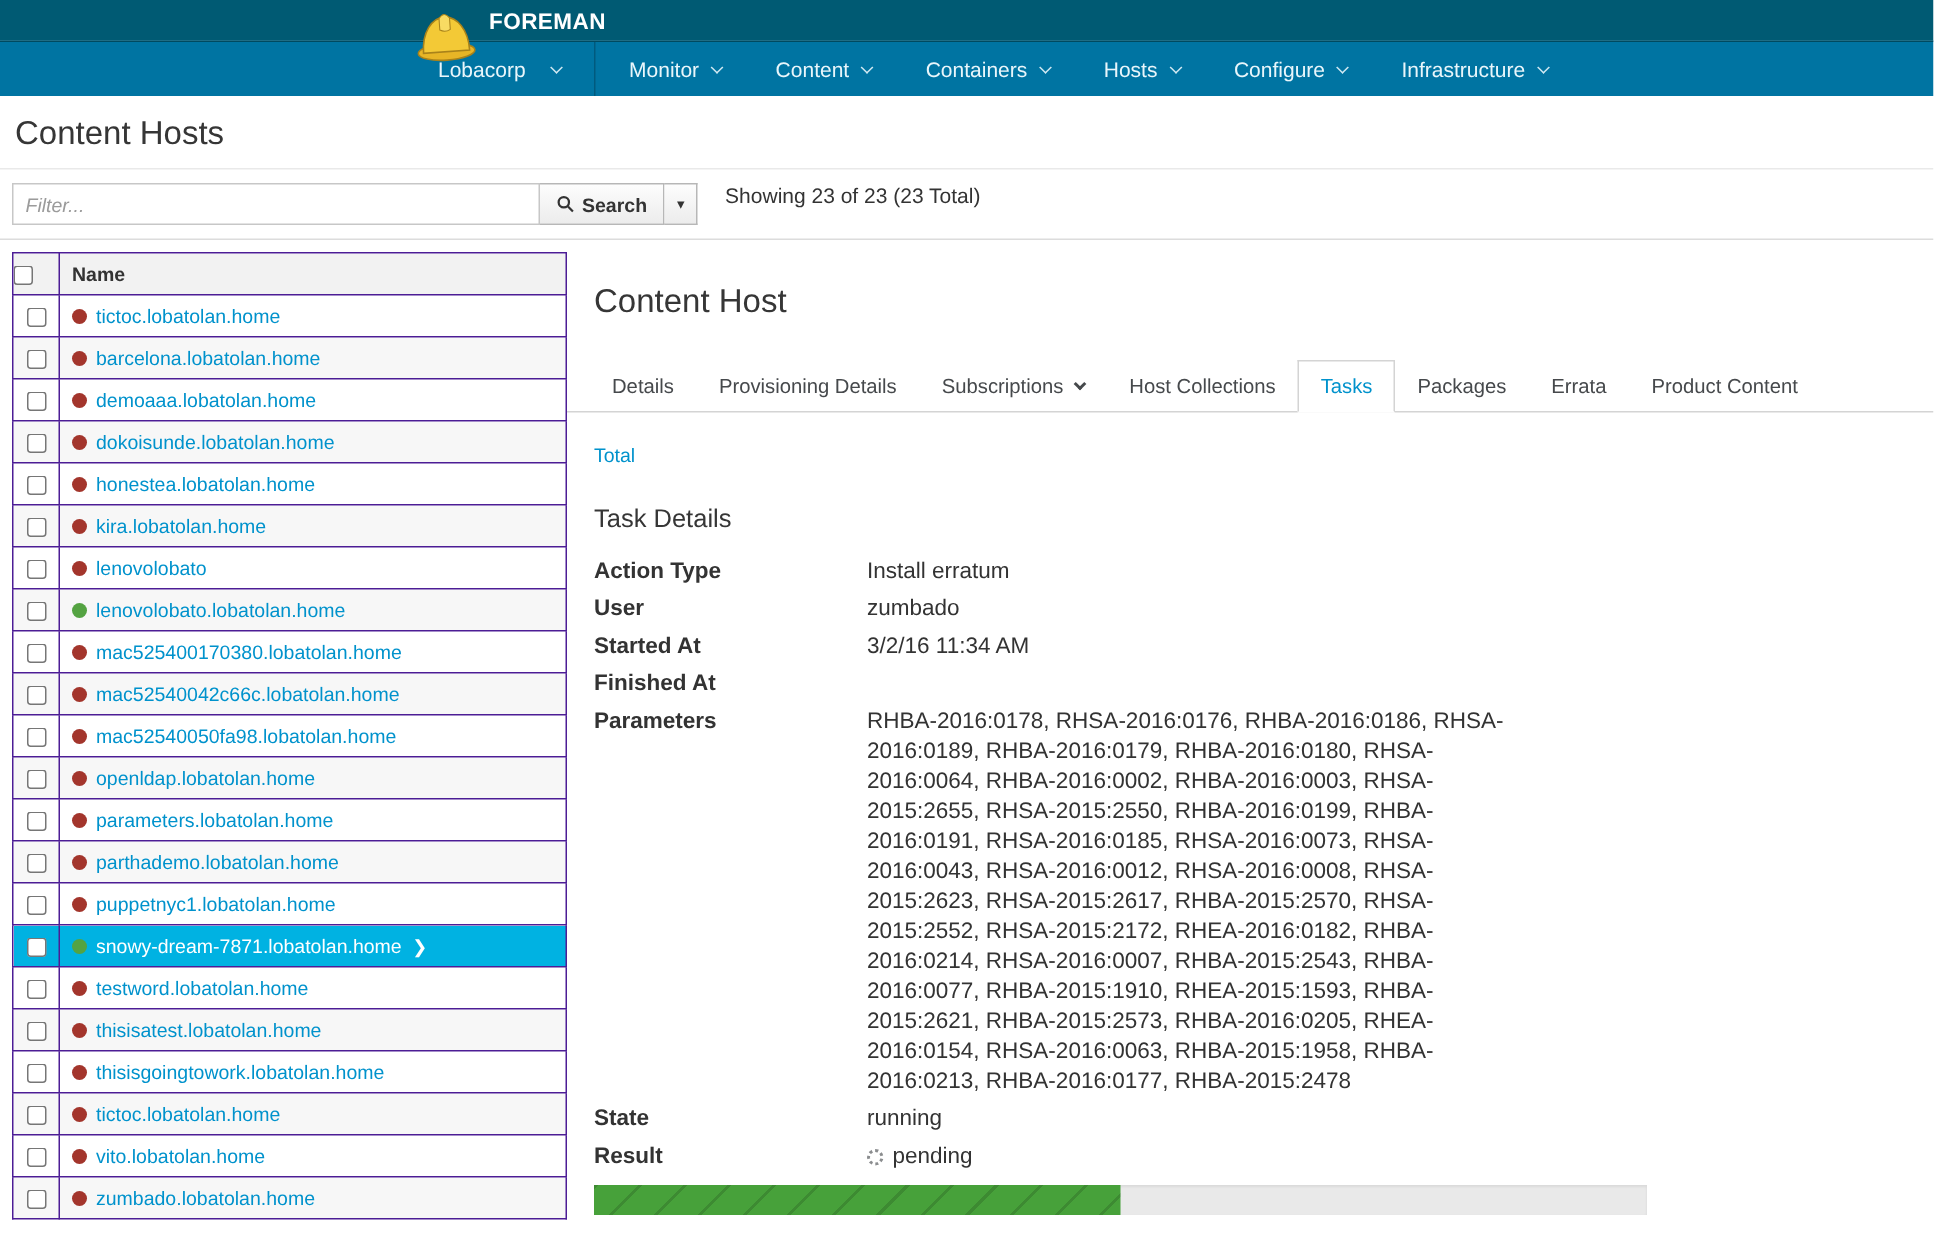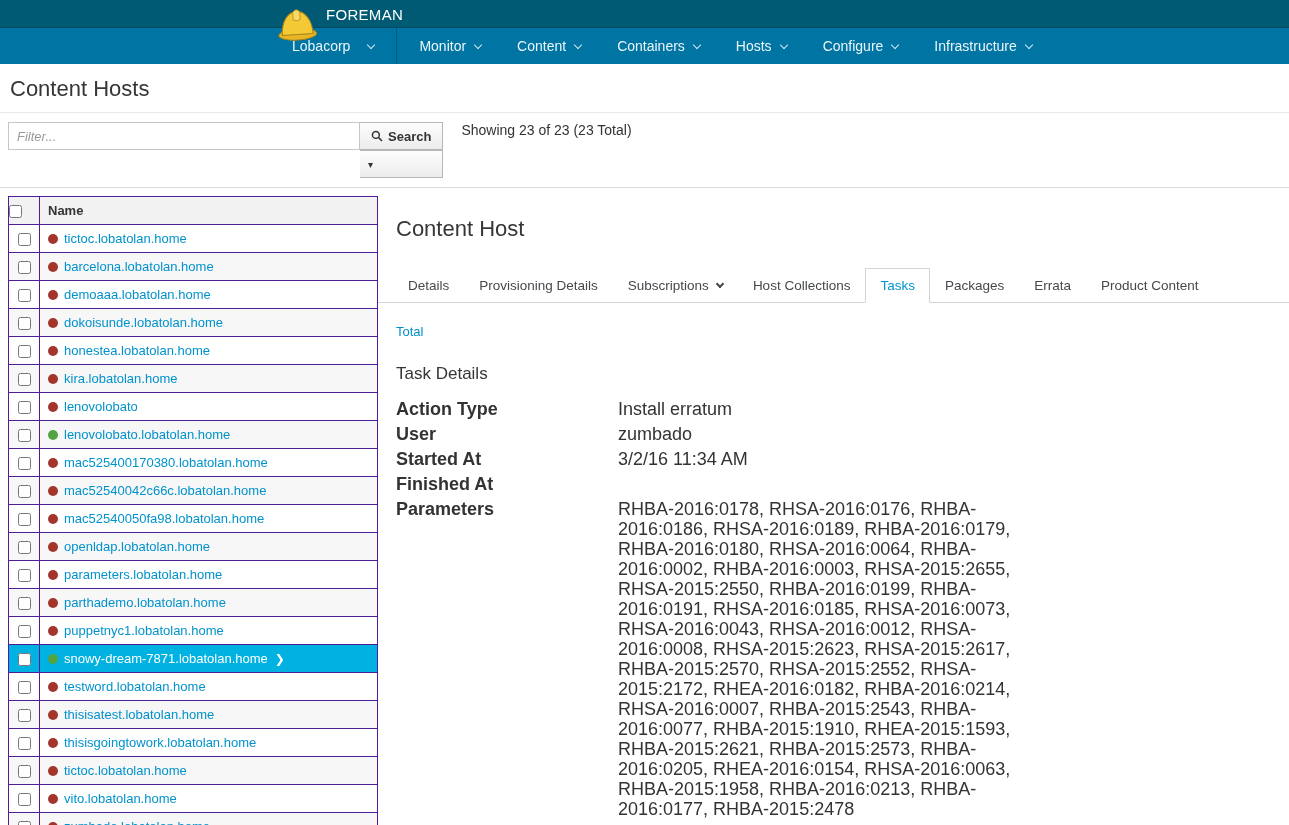--- a/index.html
+++ b/index.html
@@ -7,32 +7,32 @@
   body {
     width:1289px; height:825px; overflow:hidden;
     font-family:"Liberation Sans","DejaVu Sans",sans-serif;
     font-size:13px; color:#333; background:#fff;
   }
   
   .topbar { height:27px; background:#005a73; position:relative; z-index:4; }
   .navbar { height:37px; background:#0074a2; border-top:1px solid #004a60; position:relative; }
   .brand { position:absolute; left:276px; top:2px; display:flex; align-items:flex-start; z-index:9; cursor:pointer; }
   .brand-hat { width:42px; height:44px; transform:rotate(-4deg); }
-  .brand-text { color:#fff; font-weight:normal; font-size:15px; letter-spacing:.3px; margin:4px 16px 0 8px; }
+  .brand-text { color:#fff; font-weight:bold; font-size:15px; letter-spacing:.3px; margin:4px 16px 0 8px; }
   .nav { display:flex; list-style:none; margin:0; padding:0 0 0 278px; height:100%; align-items:stretch; }
   .nav-item { display:flex; align-items:center; gap:9px; padding:0 18px; color:#e9f6fb; font-size:14px; cursor:pointer; white-space:nowrap; }
   .nav-item.org-item { gap:18px; padding:0 22px 0 14px; border-right:1px solid rgba(0,0,0,.22); margin-right:4px; }
   .chev { width:6px; height:6px; border-right:1.5px solid currentColor; border-bottom:1.5px solid currentColor; display:inline-block; transform:rotate(45deg); margin-top:-3px; opacity:.9; }
   
   .page-header { padding:12px 0 10px 10px; border-bottom:1px solid #e9e9e9; }
   .page-title { margin:0; font-size:22px; font-weight:400; color:#363636; }
   .filter-bar { display:flex; padding:9px 8px; border-bottom:1px solid #dcdcdc; }
   .filter-input { width:352px; height:28px; border:1px solid #c7c7c7; padding:2px 8px; font-size:13px; font-family:inherit; color:#333; }
   .filter-input::placeholder { font-style:italic; color:#9b9b9b; }
-  .btn-group { display:flex;flex-direction:column; }
+  .btn-group { display:flex; }
   .btn { height:28px; background:linear-gradient(#fdfdfd,#ececec); border:1px solid #b7b7b7; font-size:13px; color:#333; display:flex; align-items:center; gap:5px; padding:0 11px; cursor:pointer; font-family:inherit; }
   .btn-search { border-left:none; font-weight:600; }
   .btn-caret { border-left:none; padding:0 8px; font-size:10px; color:#333; }
   .showing { margin-left:18px; font-size:14px; color:#333; }
   
   .content { display:flex; align-items:flex-start; }
   
   .host-table { margin:8px 0 0 8px; border-collapse:collapse; width:370px; table-layout:fixed; font-size:13px; }
   .host-table th, .host-table td { border:1px solid #4c1d95; height:28px; padding:0 8px; overflow:hidden; white-space:nowrap; }
   .host-table th { background:#f2f2f2; text-align:left; font-weight:bold; color:#333; }
@@ -50,21 +50,21 @@
   
   .detail-panel { flex:1; min-width:0; }
   .panel-title { font-size:22px; font-weight:400; color:#363636; margin:28px 0 0 18px; }
   .tabs { display:flex; margin-top:26px; padding-left:15px; border-bottom:1px solid #d4d4d4; }
   .tab { padding:9px 14px; font-size:13.5px; color:#46494c; cursor:pointer; border:1px solid transparent; margin-bottom:-1px; display:flex; align-items:center; gap:8px; white-space:nowrap; }
   .tab.active { color:#0092cc; background:#fff; border-color:#d4d4d4; border-bottom-color:#fff; }
   .chev-bold { width:6px; height:6px; border-right:2.5px solid currentColor; border-bottom:2.5px solid currentColor; display:inline-block; transform:rotate(45deg); margin-top:-4px; }
   .tab-body { padding-left:18px; }
   .back-link { display:inline-block; margin-top:21px; font-size:13px; color:#0092cc; text-decoration:none; cursor:pointer; }
   .section-title { font-size:17px; font-weight:500; color:#363636; margin:25px 0 15px; }
-  .field-row { display:flex; font-size:18px; line-height:20px; margin-bottom:5px; min-height:20px;gap:40px; }
+  .field-row { display:flex; font-size:15px; line-height:20px; margin-bottom:5px; min-height:20px; }
   .field-label { width:182px; flex-shrink:0; font-weight:bold; color:#333; }
   .field-value { width:430px; color:#333; }
   .spinner { display:inline-block; width:11px; height:11px; border:2px dotted #8b8d8f; border-radius:50%; margin-right:6px; vertical-align:-2px; }
   .progress { width:702px; height:20px; background:#e9e9e9; margin-top:9px; box-shadow:inset 0 1px 2px rgba(0,0,0,.08); }
   .progress-fill { height:100%; background-color:#47a13a; background-image:repeating-linear-gradient(135deg, rgba(0,0,0,.14) 0 2px, transparent 2px 21px); }
   .more-details { display:inline-block; margin-top:27px; font-size:13px; color:#0092cc; text-decoration:none; cursor:pointer; }
 </style>
 </head>
 <body>
 

